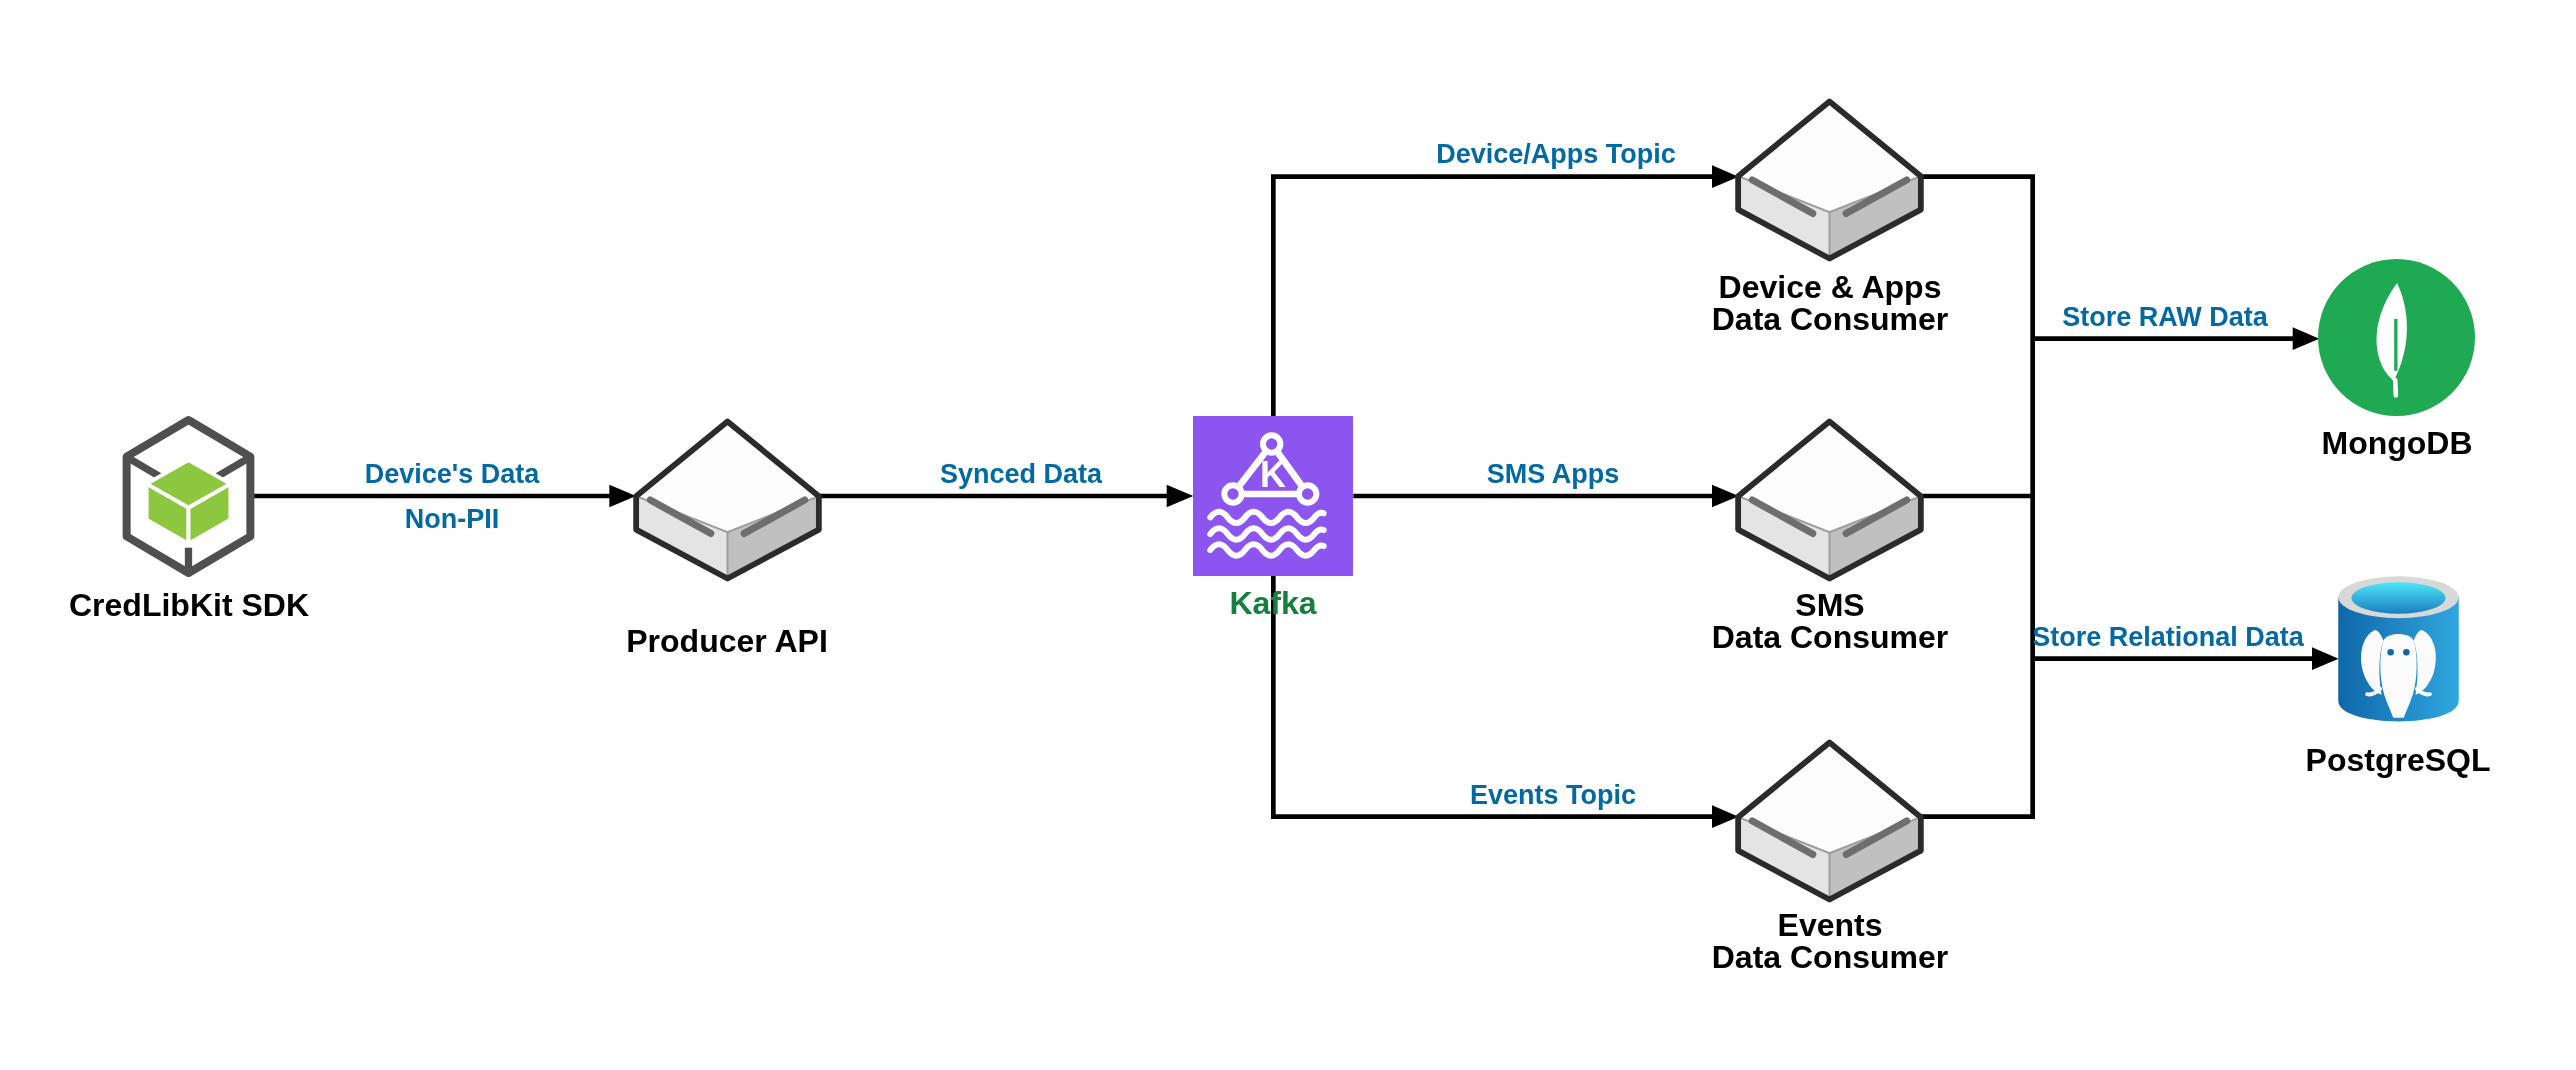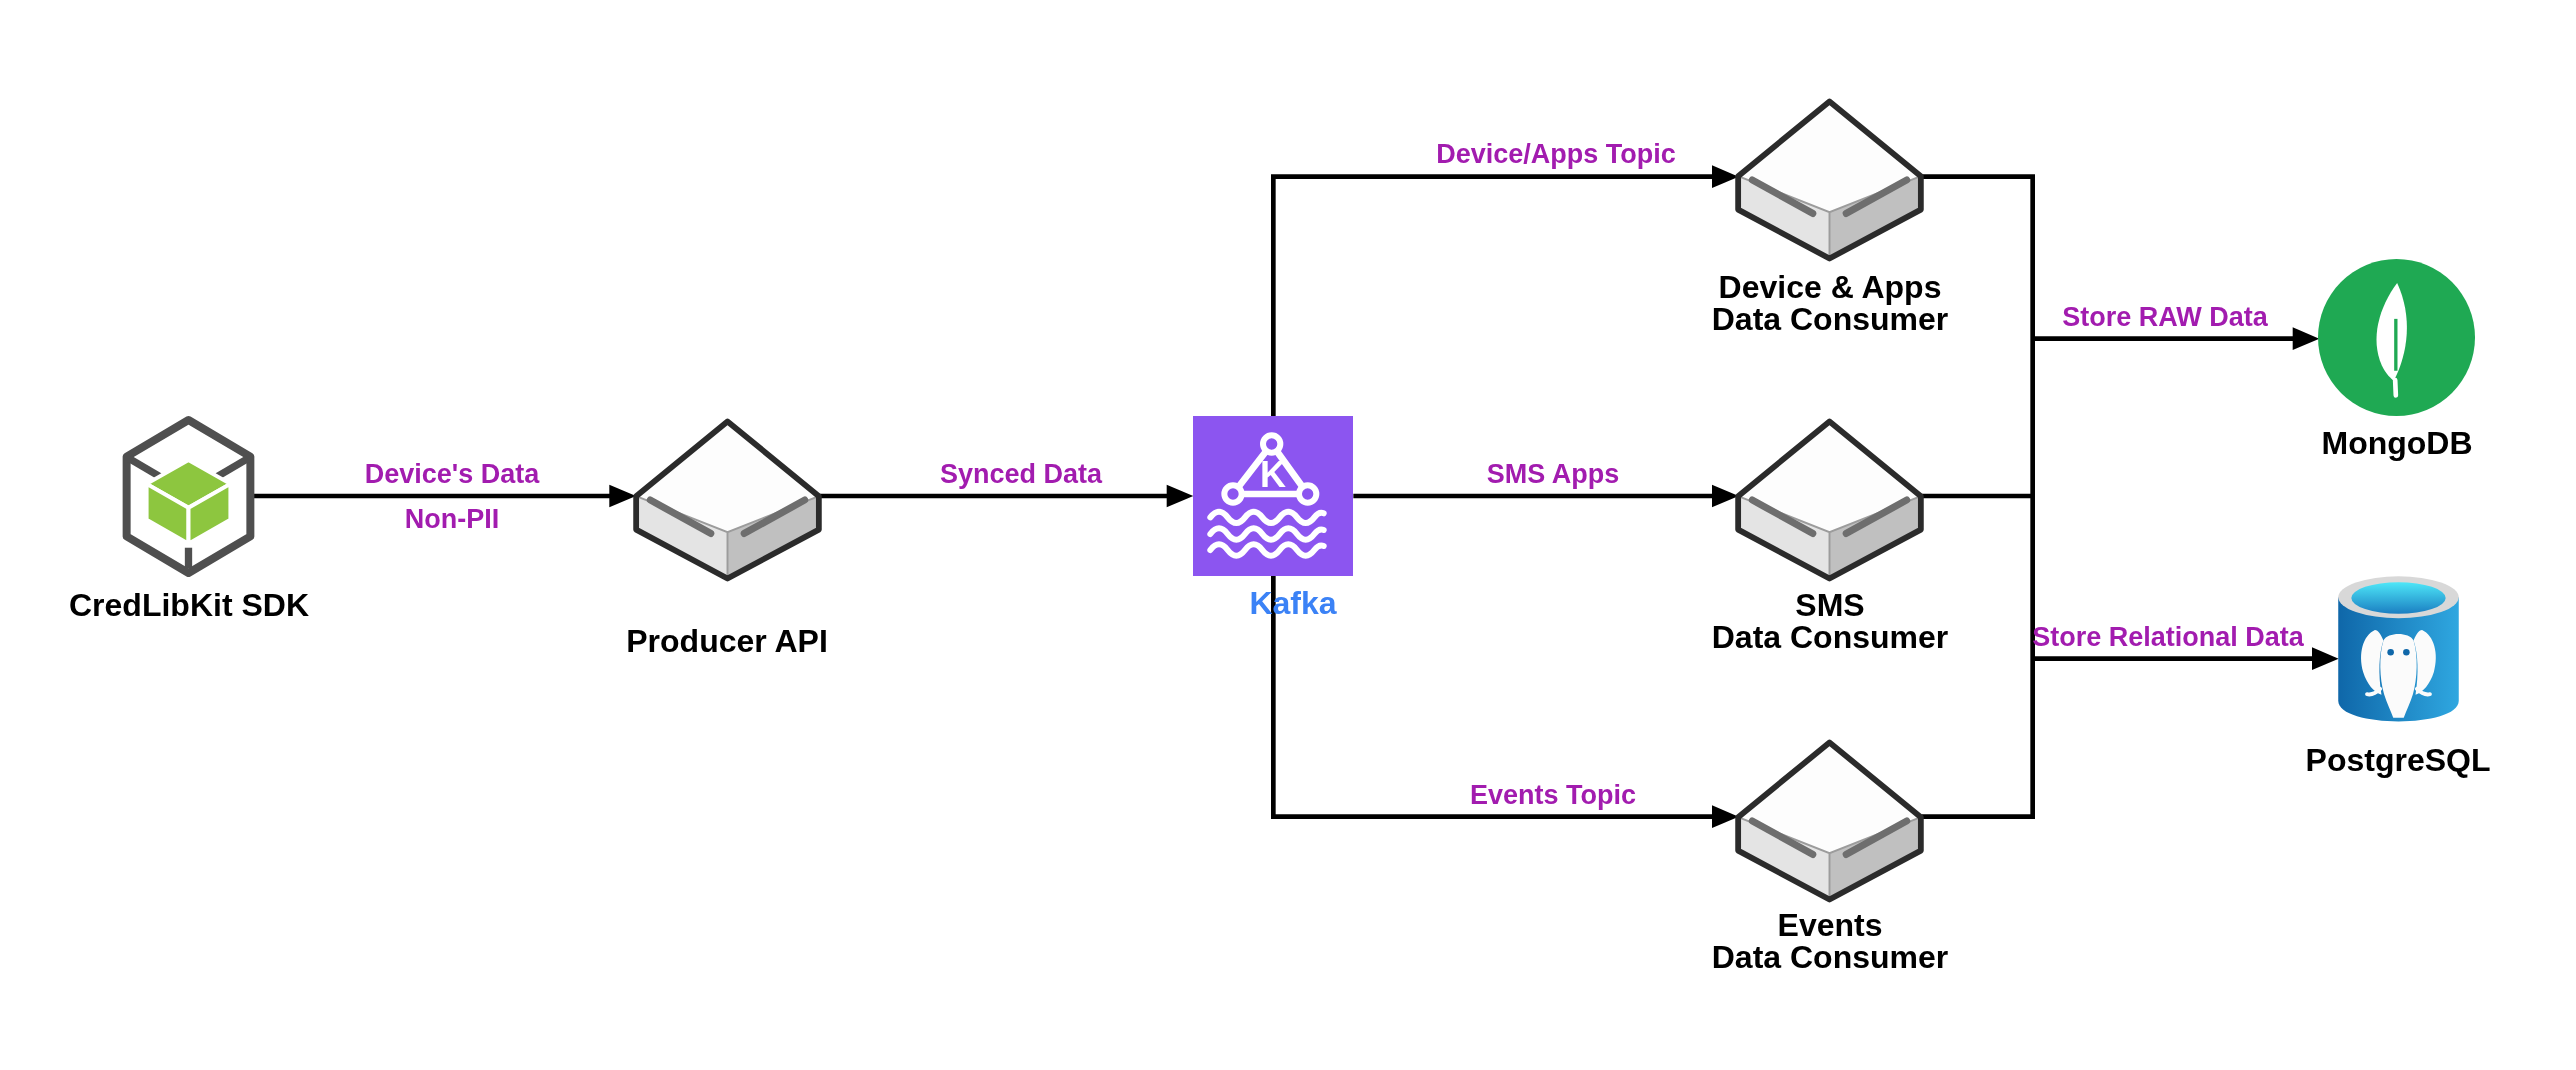--- a/index.html
+++ b/index.html
@@ -28,27 +28,27 @@
   .node-label {
     position: absolute;
     transform: translateX(-50%);
     text-align: center;
     font-weight: 700;
     font-size: 32px;
     line-height: 32px;
     color: #000000;
     white-space: nowrap;
   }
-  .kafka-label { color: #3b82f6; margin-left: 20px; }
+  .kafka-label { color: #15803d; }
   .edge-label {
     position: absolute;
     transform: translate(-50%, -50%);
     font-weight: 700;
     font-size: 27px;
-    color: #a21caf;
+    color: #0369a1;
     white-space: nowrap;
   }
 </style>
 </head>
 <body>
 
 <div id="canvas">
 
   <svg id="connector-layer" viewBox="0 0 3864 1605" xmlns="http://www.w3.org/2000/svg">
 

